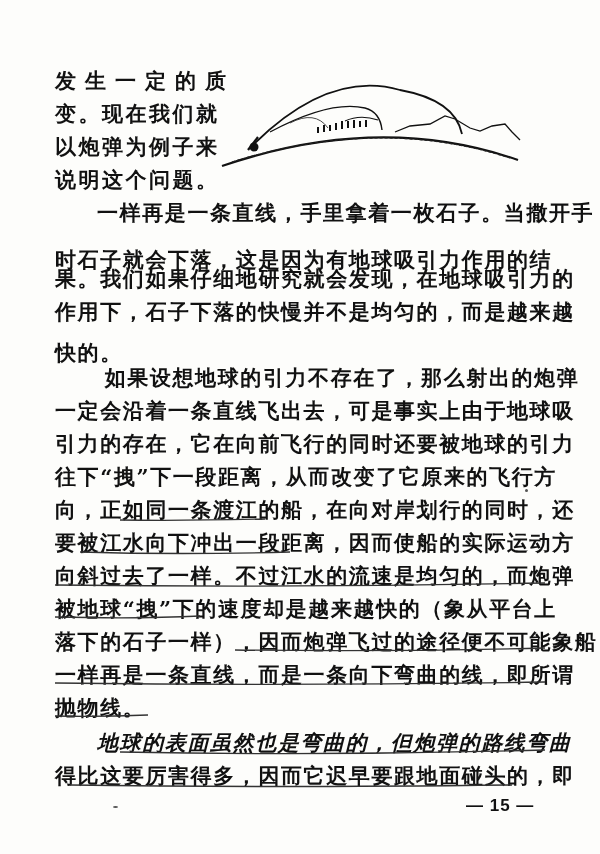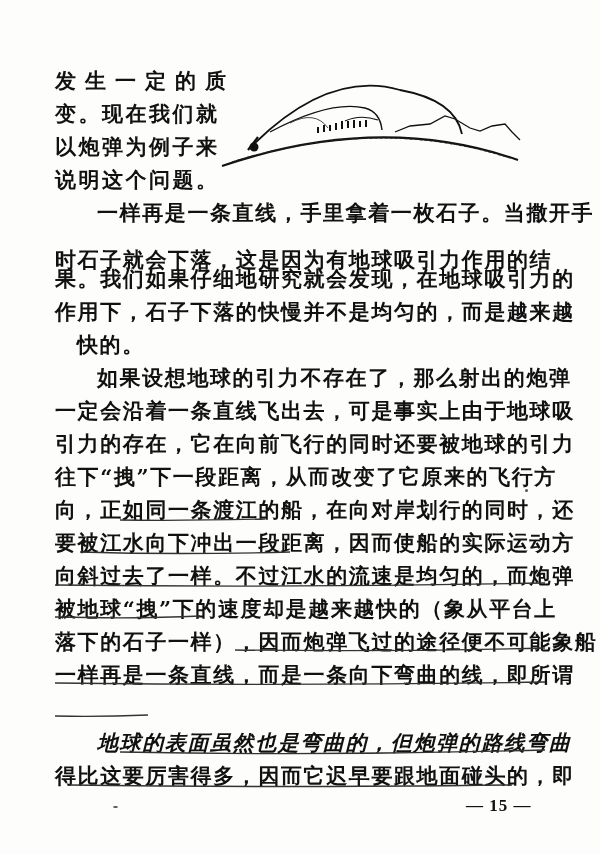--- a/index.html
+++ b/index.html
@@ -12,21 +12,21 @@
     position: absolute; left: 55px; width: 490px; height: 33px;
     font-size: 21px; line-height: 33px; white-space: nowrap; letter-spacing: 1.6px;
     font-weight: bold;
   }
   .short { width: 150px; letter-spacing: 2.5px; }
   .short.spread { letter-spacing: 9px; }
   .indent { padding-left: 42px; }
   .illustration { position: absolute; left: 215px; top: 80px; width: 320px; height: 100px; }
   .page-number {
     position: absolute; left: 466px; top: 796px; font-size: 17px; font-weight: bold;
-    font-family: Liberation Serif, serif; letter-spacing: 1px;
+    font-family: Liberation Sans, sans-serif; letter-spacing: 1px;
   }
   .speck { position: absolute; background: #555; border-radius: 50%; }
 </style>
 </head>
 <body>
 
 <div class="page">
 
   <div class="line short spread" style="top:64px;">发生一定的质</div>
   <div class="line short" style="top:97px;">变。现在我们就</div>
@@ -48,32 +48,33 @@
 
     <path d="M255 143 Q 330 70 400 90 Q 455 100 462 134" fill="none" stroke="#111" stroke-width="1.8"></path>
     <path d="M270 132 Q 330 100 365 108 Q 380 112 382 130" fill="none" stroke="#111" stroke-width="1.4"></path>
     <path d="M290 123 Q 315 110 328 128" fill="none" stroke="#333" stroke-width="0.9"></path>
   </svg>
 
   <div class="line indent" style="top:196px;">一样再是一条直线，手里拿着一枚石子。当撒开手</div>
   <div class="line" style="top:219px;margin-top:24px;">时石子就会下落，这是因为有地球吸引力作用的结</div>
   <div class="line" style="top:262px;">果。我们如果仔细地研究就会发现，在地球吸引力的</div>
   <div class="line" style="top:295px;">作用下，石子下落的快慢并不是均匀的，而是越来越</div>
-  <div class="line" style="top:328px;margin-left:22px;">快的。</div>
+  <div class="line" style="top:336px;">快的。</div>
 
-  <div class="line indent" style="top:361px;">如果设想地球的引力不存在了，那么射出的炮弹</div>
+  <div class="line indent" style="top:361px;text-align:center;">如果设想地球的引力不存在了，那么射出的炮弹</div>
   <div class="line" style="top:394px;">一定会沿着一条直线飞出去，可是事实上由于地球吸</div>
   <div class="line" style="top:427px;">引力的存在，它在向前飞行的同时还要被地球的引力</div>
   <div class="line" style="top:460px;">往下“拽”下一段距离，从而改变了它原来的飞行方</div>
   <div class="line" style="top:493px;">向，正如同一条渡江的船，在向对岸划行的同时，还</div>
   <div class="line" style="top:526px;">要被江水向下冲出一段距离，因而使船的实际运动方</div>
   <div class="line" style="top:559px;">向斜过去了一样。不过江水的流速是均匀的，而炮弹</div>
   <div class="line" style="top:592px;">被地球“拽”下的速度却是越来越快的（象从平台上</div>
   <div class="line" style="top:625px;">落下的石子一样），因而炮弹飞过的途径便不可能象船</div>
   <div class="line" style="top:658px;">一样再是一条直线，而是一条向下弯曲的线，即所谓</div>
+  <div class="line" style="top:691px;">抛物线。</div>
 
   <div class="line indent" style="top:726px;font-style:italic;">地球的表面虽然也是弯曲的，但炮弹的路线弯曲</div>
   <div class="line" style="top:759px;">得比这要厉害得多，因而它迟早要跟地面碰头的，即</div>
 
   <svg style="position:absolute;left:0;top:0;" width="600" height="854">
     <g stroke="#333" stroke-width="1.3" fill="none">
       <path d="M120 520 Q 180 521 265 519"></path>
       <path d="M80 552 Q 180 555 290 552"></path>
       <path d="M55 585 Q 300 588 545 583"></path>
       <path d="M55 617 Q 140 619 200 616"></path>

